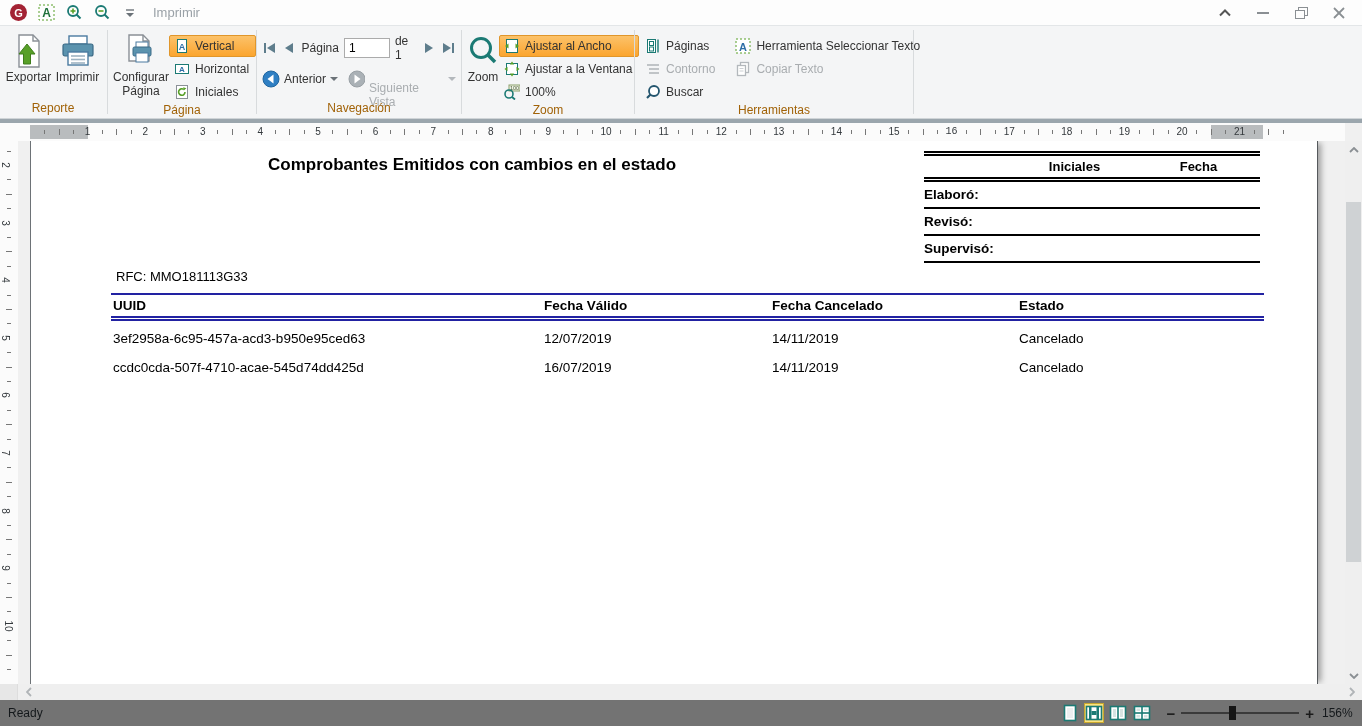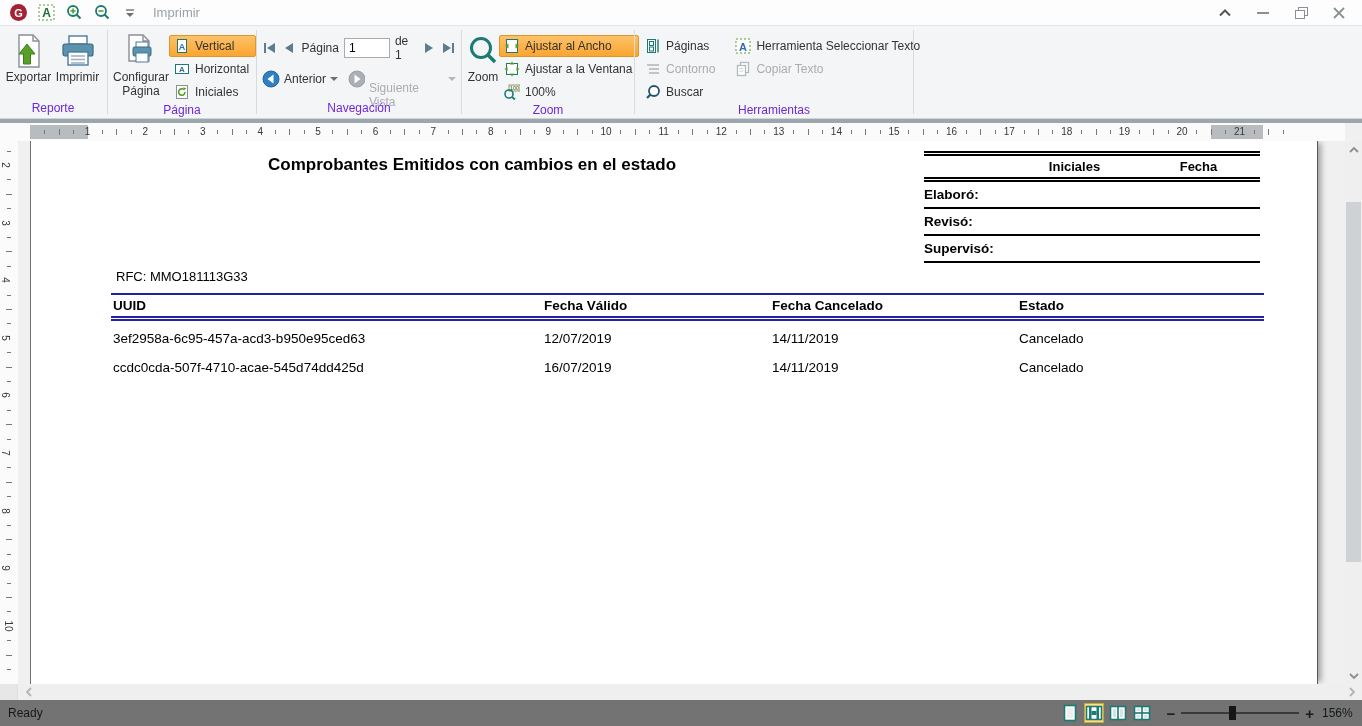--- a/index.html
+++ b/index.html
@@ -12,21 +12,21 @@
   .qat .ic { width:18px; height:18px; display:flex; align-items:center; justify-content:center; }
   .logo-g { width:17px; height:17px; border-radius:50%; background:#a32334; color:#fff; font-weight:bold; font-size:11px; display:flex; align-items:center; justify-content:center; }
   .win-title { color:#9aa1a7; font-size:13px; margin-left:14px; }
   .wincontrols { position:absolute; right:10px; top:0; height:26px; display:flex; align-items:center; gap:12px; }
   .wincontrols .wbtn { width:26px; height:20px; display:flex; align-items:center; justify-content:center; }
 
   
   .ribbon { position:absolute; left:0; top:26px; width:1362px; height:93px; background:#f4f5f6; border-bottom:1px solid #cfd4d7; display:flex; }
   .rgroup { display:flex; flex-direction:column; padding:3px 4px 0 4px; }
   .rgroup .gcontent { flex:1; display:flex; align-items:flex-start; }
-  .rgroup .glabel { height:17px; text-align:center; color:#6d28d9; font-size:12px; }
+  .rgroup .glabel { height:17px; text-align:center; color:#a16207; font-size:12px; }
   .gdivider { width:1px; background:#d8dbdd; margin:4px 1px; }
 
   .bigbtn { width:54px; display:flex; flex-direction:column; align-items:center; padding-top:4px; cursor:default; }
   .bigbtn .bicon { height:36px; display:flex; align-items:center; justify-content:center; }
   .bigbtn .blabel { text-align:center; line-height:1.15; margin-top:2px; color:#333; }
   .stack { display:flex; flex-direction:column; gap:1px; padding-top:6px; }
   .sbtn { display:flex; align-items:center; gap:5px; height:22px; padding:0 6px 0 3px; border:1px solid transparent; border-radius:2px; white-space:nowrap; color:#333; }
   .sbtn.active { background:linear-gradient(#fcc26a,#fba52f); border-color:#e0962b; }
   .sbtn.disabled { color:#a9adb0; }
   .sbtn .sic { width:17px; height:17px; display:flex; align-items:center; justify-content:center; }
@@ -479,21 +479,21 @@
       <div class="hnum" style="left: 357.6px;">6</div>
       <div class="hnum" style="left: 415.2px;">7</div>
       <div class="hnum" style="left: 472.8px;">8</div>
       <div class="hnum" style="left: 530.4px;">9</div>
       <div class="hnum" style="left: 588px;">10</div>
       <div class="hnum" style="left: 645.6px;">11</div>
       <div class="hnum" style="left: 703.2px;">12</div>
       <div class="hnum" style="left: 760.8px;">13</div>
       <div class="hnum" style="left: 818.4px;">14</div>
       <div class="hnum" style="left: 876px;">15</div>
-      <div class="hnum" style="left: 933.6px;">16</div>
+      <div class="hnum" style="left: 933.6px; font-family: Liberation Mono, monospace;">16</div>
       <div class="hnum" style="left: 991.2px;">17</div>
       <div class="hnum" style="left: 1048.8px;">18</div>
       <div class="hnum" style="left: 1106.4px;">19</div>
       <div class="hnum" style="left: 1164px;">20</div>
       <div class="hnum" style="left: 1221.6px;">21</div>
     </div>
   <div class="v-ruler">
       <div class="vtick" style="width: 4px; left: 7px; top: 9.6px;"></div>
       <div class="vtick" style="width: 4px; left: 7px; top: 38.4px;"></div>
       <div class="vtick" style="width: 6px; left: 6px; top: 52.8px;"></div>

